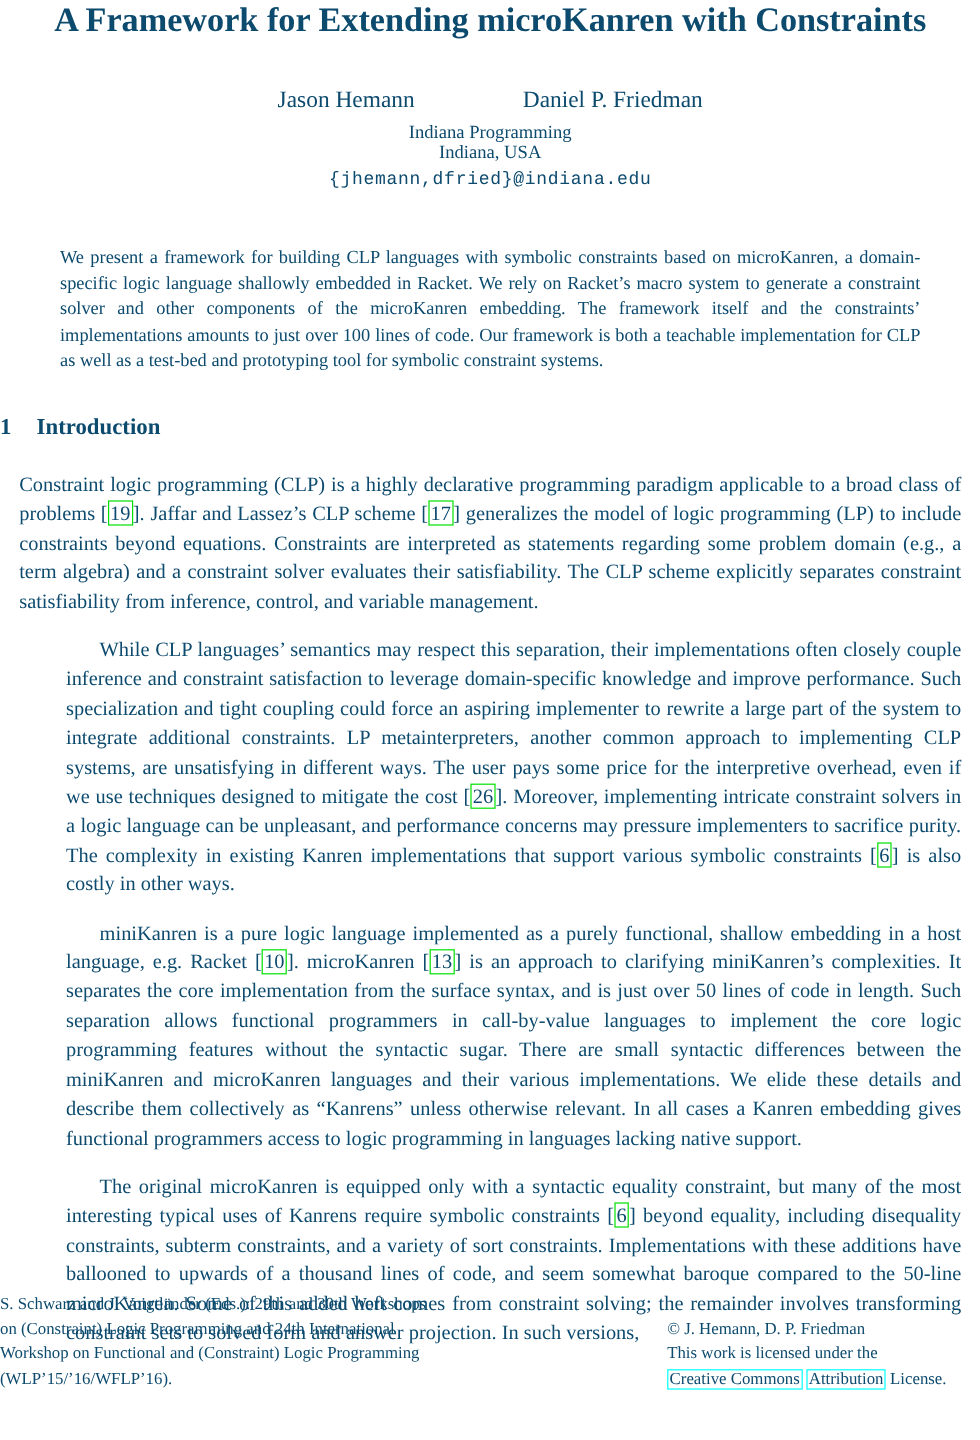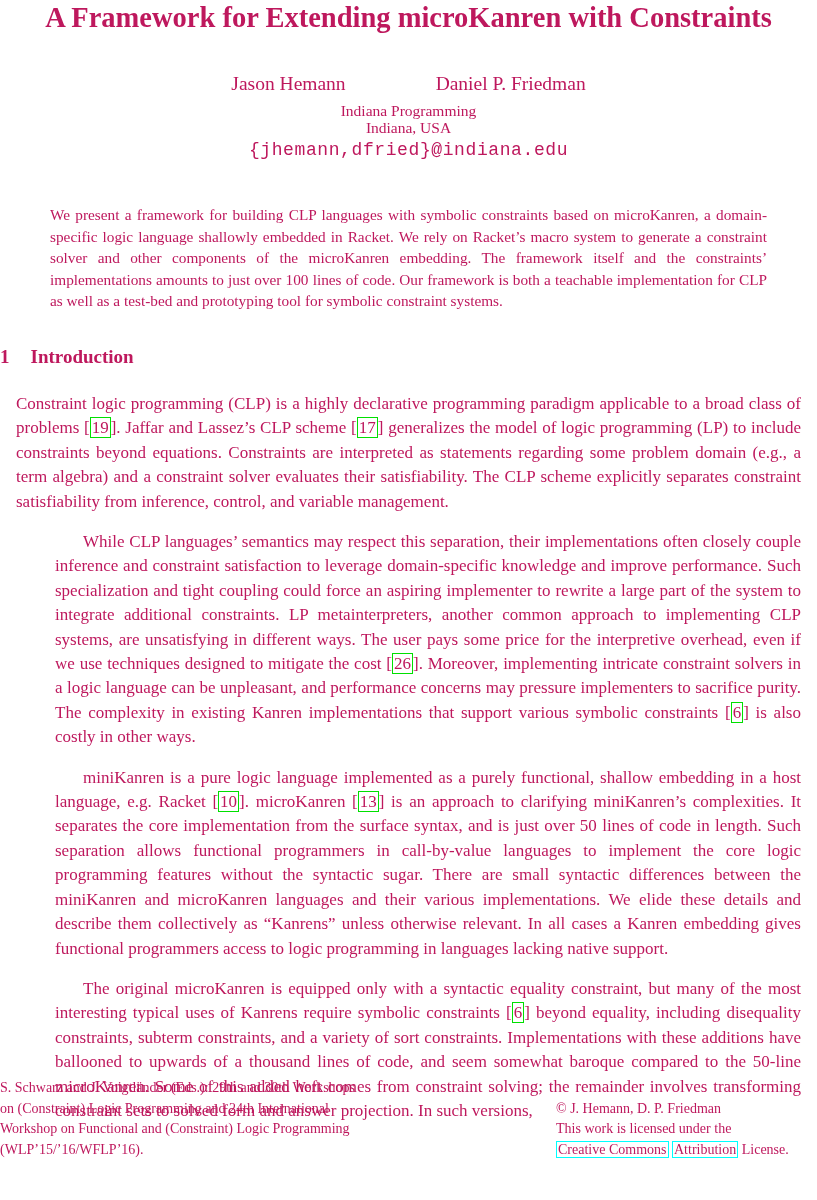--- a/index.html
+++ b/index.html
@@ -1,21 +1,21 @@
 <!DOCTYPE html>
 <html style="--green: #00e000; --red: #ff0000; --cyan: #00ffff;"><head>
 <meta charset="utf-8">
 <style>
   html, body { margin: 0; padding: 0; background: #ffffff; }
   .page {
     position: relative;
     width: 817px;
     height: 1200px;
     background: #ffffff;
-    color: #be185d;
+    color: #0c4a6e;
     font-family: "Liberation Serif", serif;
     overflow: hidden;
   }
   .title {
     margin: 0;
     padding-top: 1px;
     text-align: center;
     font-size: 28.5px;
     font-weight: bold;
     line-height: 34px;
@@ -31,21 +31,21 @@
   .affiliation {
     margin-top: 7px;
     text-align: center;
     font-size: 15.5px;
     line-height: 17px;
   }
   .email {
     margin-top: 6px;
     text-align: center;
     font-family: "Liberation Mono", monospace;
-    font-size: 18px;
+    font-size: 15px;
     letter-spacing: 0.6px;
     line-height: 16px;
   }
   .abstract {
     margin: 46px 50px 0 50px;
     font-size: 15.3px;
     line-height: 21.6px;
     text-align: justify;
   }
   .section-heading {

